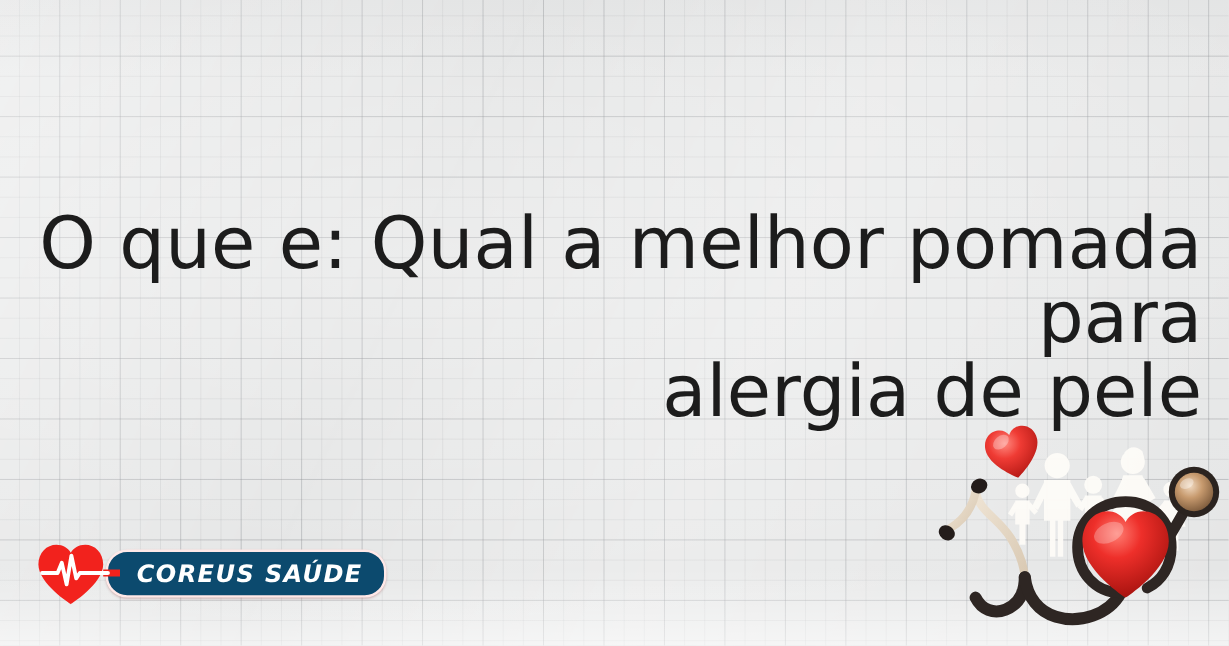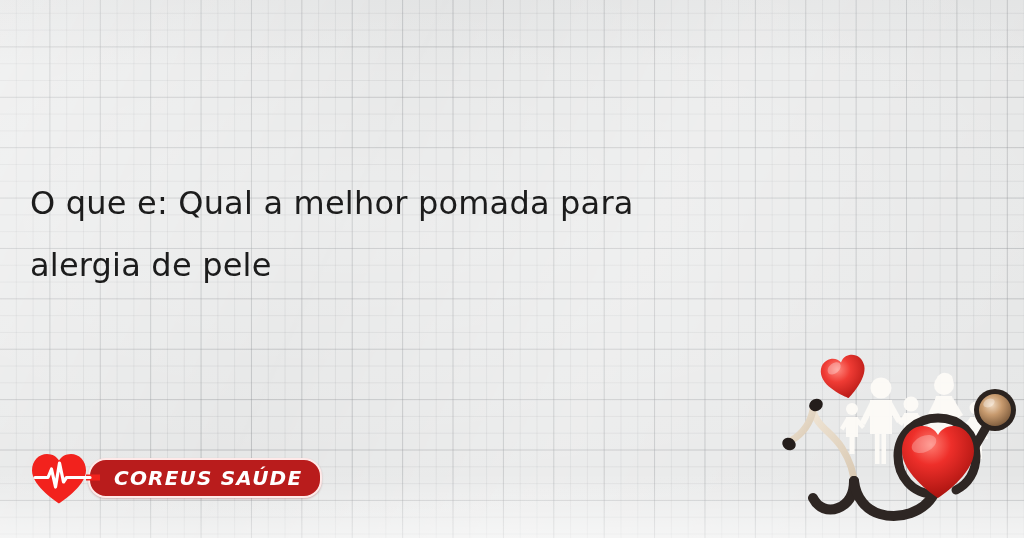--- a/index.html
+++ b/index.html
@@ -53,24 +53,24 @@
       linear-gradient(to bottom, rgba(190,192,194,0.10) 0%, rgba(255,255,255,0.0) 12%, rgba(255,255,255,0.0) 88%, rgba(255,255,255,0.55) 100%);
     pointer-events: none;
   }
 
   
   .headline {
     position: absolute;
     left: 30px;
     top: 172px;
     width: 972px;
-    text-align: left;
+    text-align: right;
     color: #1c1c1c;
     font-family: "DejaVu Sans", "Liberation Sans", sans-serif;
-    font-size: 32px;
+    font-size: 60px;
     font-weight: 400;
     line-height: 62px;
     letter-spacing: 0.2px;
     white-space: pre-line;
   }
 
   
   .brand {
     position: absolute;
     left: 28px;
@@ -86,21 +86,21 @@
     flex: none;
     z-index: 2;
   }
   .brand-mark svg { display: block; }
   .brand-badge {
     position: relative;
     margin-left: -18px;
     height: 36px;
     padding: 0 18px 0 24px;
     border-radius: 18px;
-    background: #b91c1c;
+    background: #0c4a6e;
     border: 2px solid #ffe9e8;
     box-shadow: 0 1px 2px rgba(120,20,18,0.25);
     display: flex;
     align-items: center;
     z-index: 1;
   }
   .brand-badge span {
     color: #ffffff;
     font-family: "DejaVu Sans", "Liberation Sans", sans-serif;
     font-size: 20px;

